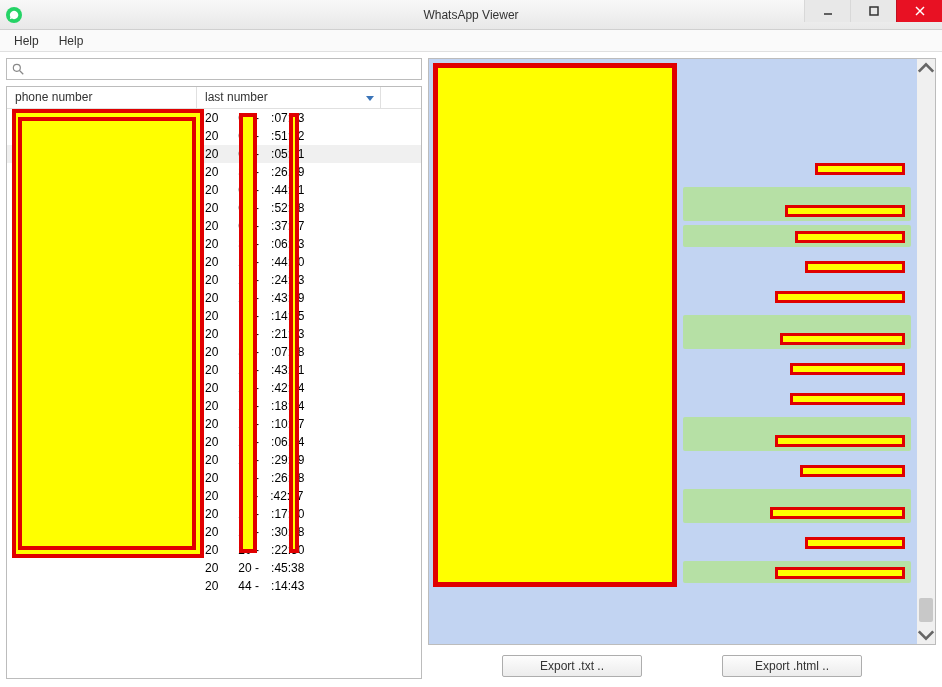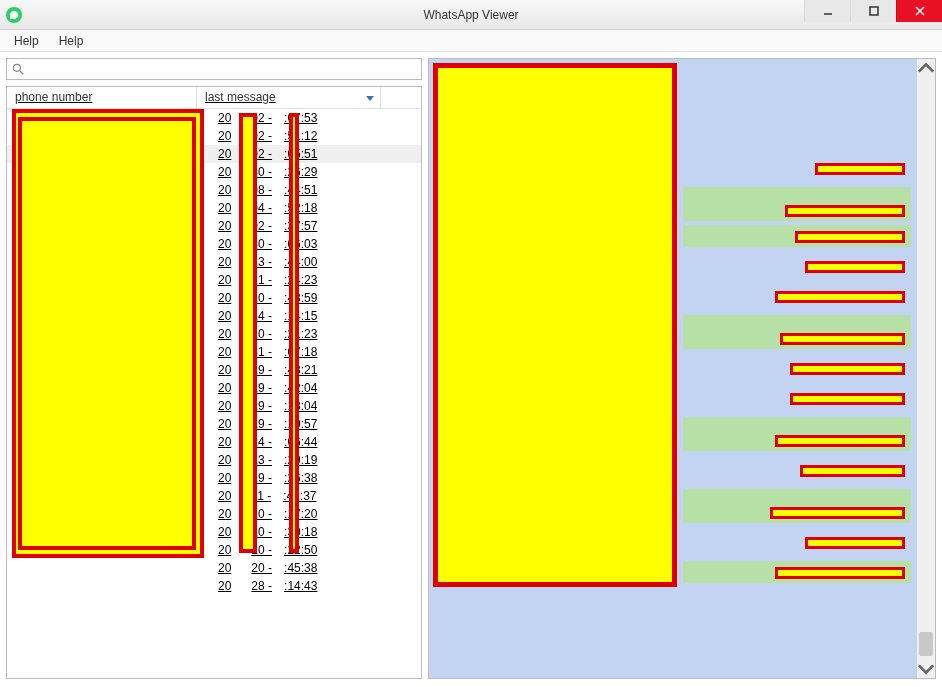--- a/index.html
+++ b/index.html
@@ -17,39 +17,39 @@
 .winbtn svg { width:10px; height:10px; }
 
 
 .menubar { height:22px; background:#fafafa; display:flex; align-items:center; padding:0 4px; border-bottom:1px solid #e0e0e0; }
 .menuitem { padding:2px 10px; color:#333; }
 
 
 .main { display:flex; height:calc(687px - 30px - 22px); background:#fff; padding:6px 6px 8px 6px; gap:6px; }
 
 
-.left { width:416px; display:flex; flex-direction:column;text-decoration:underline; }
+.left { width:416px; display:flex; flex-direction:column; }
 .searchbox { height:22px; border:1px solid #bcbcbc; background:#fff; display:flex; align-items:center; padding:0 4px; margin-bottom:6px; }
 .searchbox svg { width:14px; height:14px; color:#888; }
 .searchbox input { border:none; outline:none; flex:1; margin-left:4px; background:transparent; }
 
 .listwrap { flex:1; border:1px solid #bcbcbc; background:#fff; overflow:hidden; }
 .listheader { height:22px; display:flex; border-bottom:1px solid #e0e0e0; background:#fff; }
 .listheader .col { padding:3px 8px; border-right:1px solid #e0e0e0; color:#333; font-weight:400; position:relative; }
 .listheader .col.sort::after { content:""; position:absolute; right:6px; top:9px; width:0; height:0; border-left:4px solid transparent; border-right:4px solid transparent; border-top:5px solid #3a74b8; }
 .col-phone { width:190px; }
 .col-last { flex:1; }
 .col-pad { width:40px; border-right:none !important; }
 
 .listbody { height:calc(100% - 22px); position:relative; overflow:hidden; }
 .row { height:18px; display:flex; align-items:center; }
 .row.sel { background:#f0f0f0; }
 .row .cell { padding:0 8px; white-space:nowrap; overflow:hidden; }
 .row .cell.phone { width:190px; }
-.row .cell.last { flex:1; display:flex; align-items:center;margin-left:13px; }
+.row .cell.last { flex:1; display:flex; align-items:center; }
 .phone-redact-overlay { position:absolute; left:5px; top:0px; width:192px; height:449px; background:#ffff00; border:4px solid #e00000; z-index:5; }
 .phone-redact-inner { position:absolute; left:11px; top:8px; width:178px; height:433px; background:#ffff00; border:4px solid #e00000; z-index:6; }
 .redact-col1 { width:18px; height:440px; position:absolute; left:232px; top:4px; background:#ffff00; border:4px solid #e00000; z-index:5;}
 .redact-col2 { width:10px; height:440px; position:absolute; left:282px; top:4px; background:#ffff00; border:4px solid #e00000; z-index:5;}
 
 
 .right { flex:1; display:flex; flex-direction:column; }
 .chatwrap { flex:1; border:1px solid #bcbcbc; background:#c2d4f2; position:relative; overflow:hidden; }
 .chat-inner { position:absolute; inset:0; right:18px; }
 .scrollbar { position:absolute; right:0; top:0; bottom:0; width:18px; background:#f0f0f0; display:flex; flex-direction:column; }
@@ -108,21 +108,21 @@
     <div class="searchbox">
       <svg viewBox="0 0 24 24">
           <circle cx="10" cy="10" r="6" fill="none" stroke="#888" stroke-width="2"></circle>
           <line x1="15" y1="15" x2="21" y2="21" stroke="#888" stroke-width="2"></line>
         </svg>
       <input type="text" placeholder="" style="">
     </div>
     <div class="listwrap">
       <div class="listheader">
         <div class="col col-phone">phone number</div>
-        <div class="col col-last sort">last message</div>
+        <div class="col col-last sort">last number</div>
         <div class="col col-pad"></div>
       </div>
       <div class="listbody" id="listbody">
 
         <div class="row" style="position: relative; z-index: 1;">
             <div class="cell phone"></div>
             <div class="cell last">
               <span>20</span>
               <span style="display:inline-block;width:20px"></span>
               <span>02 - </span>
@@ -378,21 +378,21 @@
               <span>20 - </span>
               <span style="display:inline-block;width:12px"></span>
               <span>:45:38</span>
             </div>
           </div>
           <div class="row" style="position: relative; z-index: 1;">
             <div class="cell phone"></div>
             <div class="cell last">
               <span>20</span>
               <span style="display:inline-block;width:20px"></span>
-              <span>28 - </span>
+              <span>44 - </span>
               <span style="display:inline-block;width:12px"></span>
               <span>:14:43</span>
             </div>
           </div>
           <div class="phone-redact-overlay"></div>
         <div class="phone-redact-inner"></div>
         <div class="redact-col1"></div>
         <div class="redact-col2"></div>
       </div>
     </div>
@@ -452,15 +452,19 @@
         <div class="track">
             <div class="thumb"></div>
           </div>
         <div class="arrow">
             <svg viewBox="0 0 10 10">
               <path d="M1 3 L5 7 L9 3" fill="none" stroke="#666" stroke-width="1.5"></path>
             </svg>
           </div>
       </div>
     </div>
+    <div class="exportrow">
+      <button class="exportbtn">Export .txt ..</button>
+      <button class="exportbtn">Export .html ..</button>
+    </div>
   </div>
 
 </div>
 
 </body></html>

